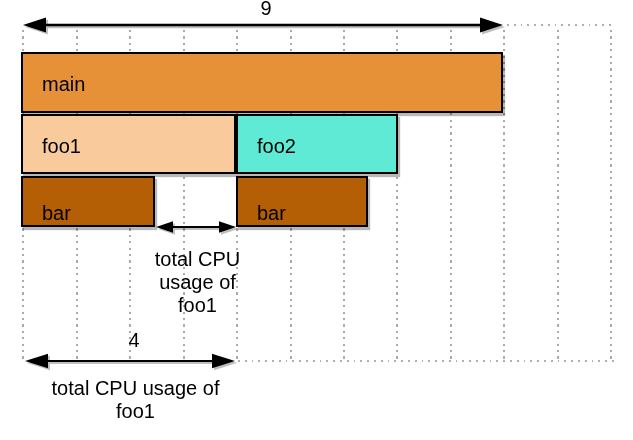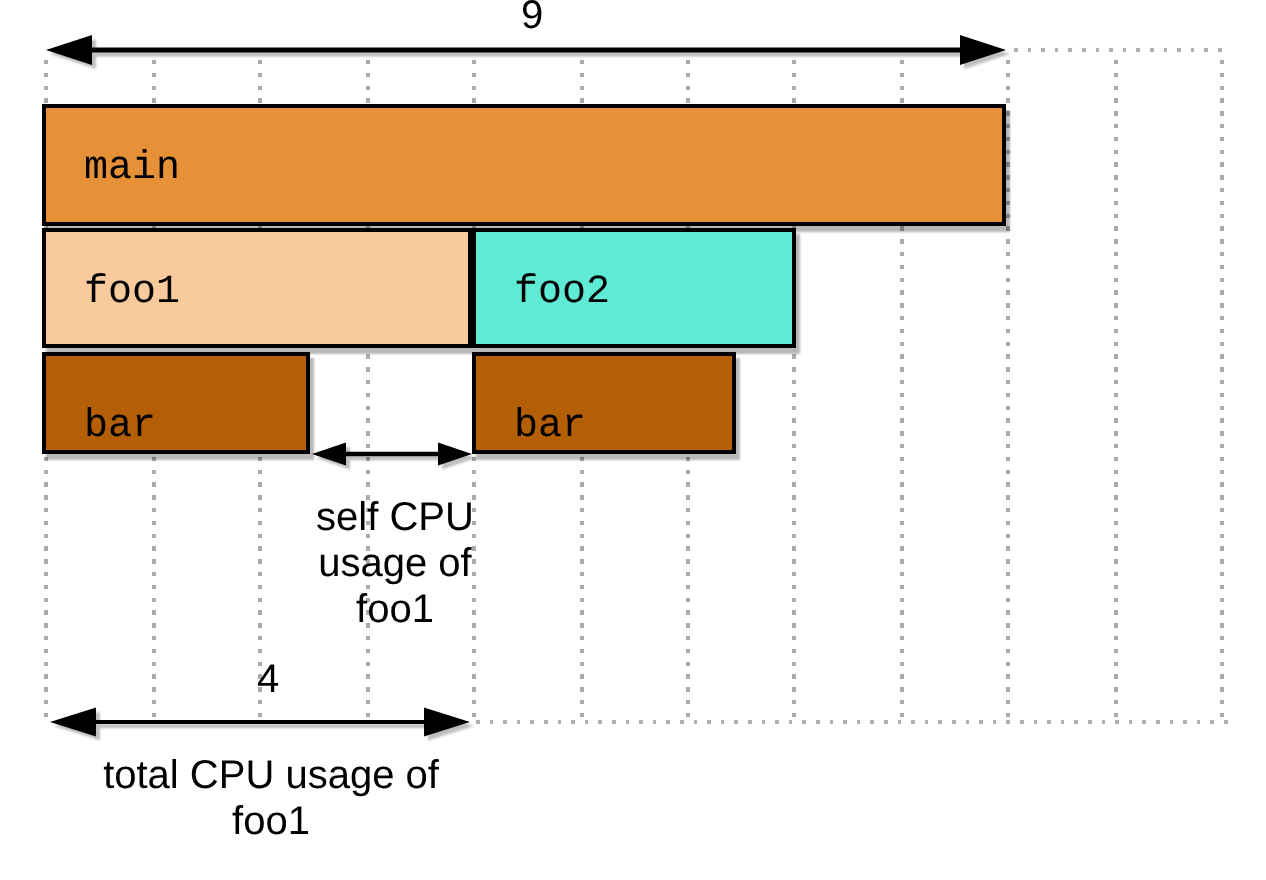--- a/index.html
+++ b/index.html
@@ -14,21 +14,21 @@
   }
   
   .hdots {
     position:absolute; height:2px;
     background-image:repeating-linear-gradient(to right,#b0b0b0 0 1.8px,transparent 1.8px 6.8px);
   }
   
   .frame {
     position:absolute; box-sizing:border-box; border:2px solid #000;
     display:flex; align-items:center; padding-left:19px; padding-top:4px;
-    font-size:20px; box-shadow:2px 3px 1px rgba(0,0,0,0.28); z-index:2;font-family:Liberation Mono, monospace;
+    font-size:20px; box-shadow:2px 3px 1px rgba(0,0,0,0.28); z-index:2;
   }
   .f-main { background:#E69138; }
   .f-foo1 { background:#F9CB9C; }
   .f-foo2 { background:#5eead4; }
   .f-bar  { background:#B45F06;align-items:flex-end; }
   
   svg.arrows {
     position:absolute; left:0; top:0; z-index:3; pointer-events:none;
     filter:drop-shadow(2px 2.5px 0.5px rgba(0,0,0,0.25));
   }
@@ -95,21 +95,21 @@
       <line x1="45" y1="361" x2="215" y2="361" stroke="#000" stroke-width="2"></line>
       <polygon points="25,361 48,353.8 48,368.2" fill="#000"></polygon>
       <polygon points="235,361 212,353.8 212,368.2" fill="#000"></polygon>
     </g>
   </svg>
 
   <div class="ann" style="left:26px; top:-3px; width:480px">9</div>
 
 
   <div class="ann" style="left:137px; top:248px; width:121px">
-    <div>self CPU</div>
+    <div>total CPU</div>
     <div>usage of</div>
     <div>foo1</div>
   </div>
 
   <div class="ann" style="left:24px; top:329px; width:220px">4</div>
 
   <div class="ann" style="left:30px; top:377px; width:211px">
     <div>total CPU usage of</div>
     <div>foo1</div>
   </div>

